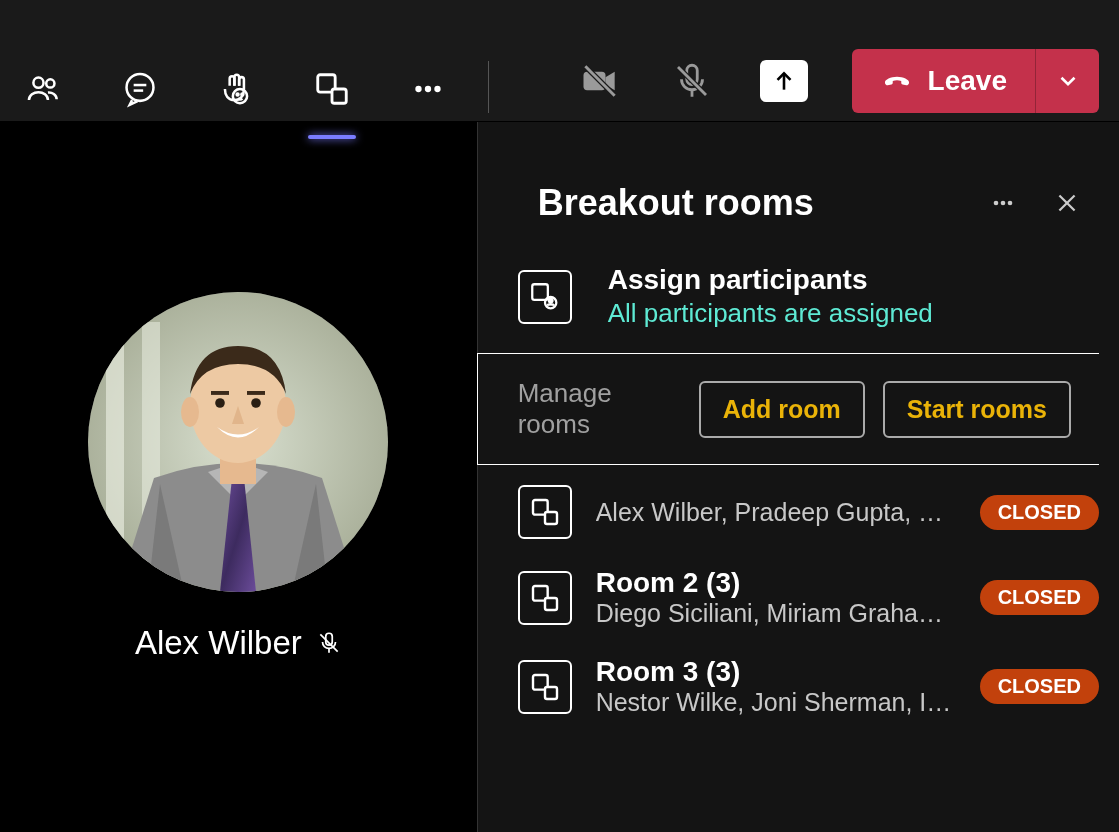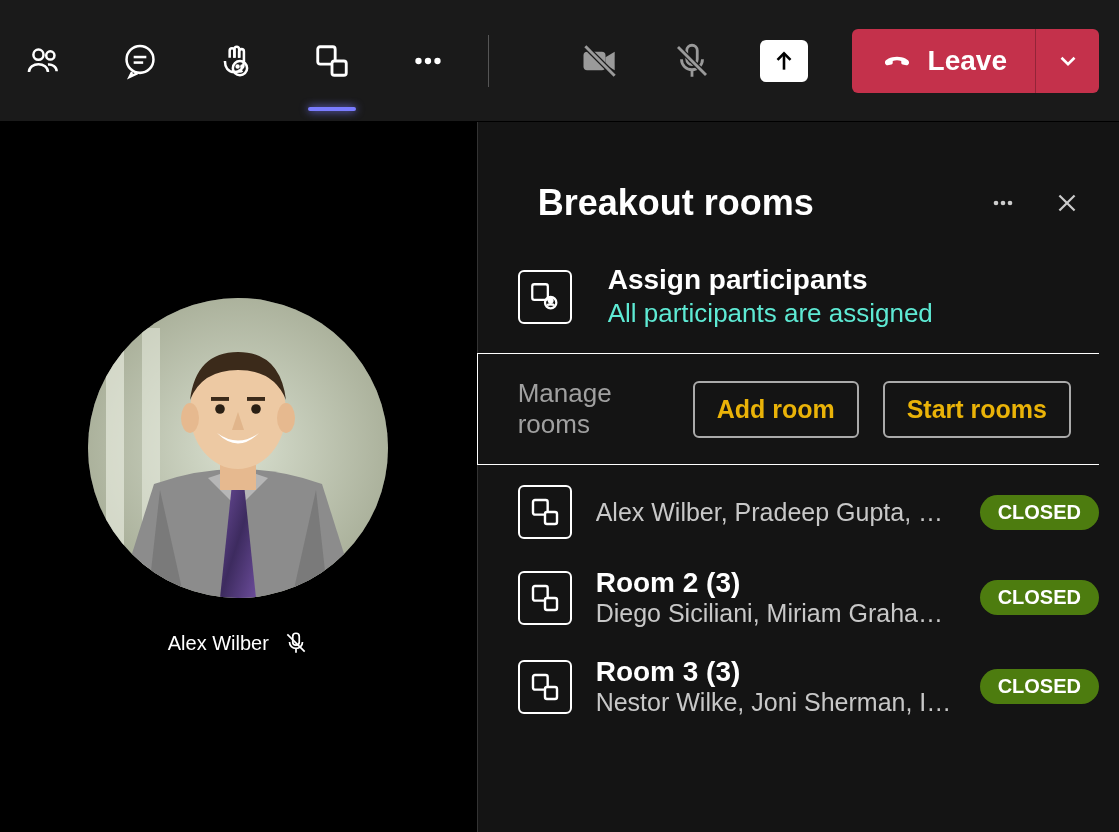--- a/index.html
+++ b/index.html
@@ -12,21 +12,21 @@
     overflow: hidden;
     display: flex;
     flex-direction: column;
   }
 
   
   .toolbar {
     height: 122px;
     background: #1a1a1a;
     display: flex;
-    align-items: center;
+    align-items: flex-end;
     padding: 8px 20px;
     border-bottom: 1px solid #000;
   }
   .toolbar-left {
     display: flex;
     align-items: center;
     gap: 48px;
   }
   .tool-btn {
     width: 48px;
@@ -113,21 +113,21 @@
   .avatar {
     width: 300px;
     height: 300px;
     border-radius: 50%;
     overflow: hidden;
     margin-bottom: 32px;
     background: #444;
   }
   .avatar svg { width: 100%; height: 100%; display: block; }
   .participant-name {
-    font-size: 20px;
+    font-size: 33px;
     font-weight: 400;
     display: flex;
     align-items: center;
     gap: 14px;
   }
   .mute-indicator { width: 26px; height: 26px; }
 
   
   .panel {
     flex: 1;
@@ -175,21 +175,21 @@
     font-size: 26px;
     color: #5eead4;
   }
 
   .manage-bar {
     border: 1px solid #fff;
     border-right: none;
     display: flex;
     align-items: center;
     padding: 24px 28px 24px 40px;
-    gap: 24px;
+    gap: 18px;
     margin-left: -1px;
     justify-content: center;
   }
   .manage-label {
     flex: 1;
     font-size: 26px;
     color: #a0a0a0;
   }
   .outline-btn {
     border: 2px solid #aaa;
@@ -226,21 +226,21 @@
   }
   .room-members {
     font-size: 25px;
     color: #c8c8c8;
     white-space: nowrap;
     overflow: hidden;
     text-overflow: ellipsis;
     max-width: 360px;
   }
   .room-status {
-    background: #4d7c0f;
+    background: #c2410c;
     border-radius: 22px;
     padding: 6px 18px;
     font-size: 20px;
     font-weight: 700;
   }
 
   svg { display: block; }
 </style>
 </head>
 <body>

